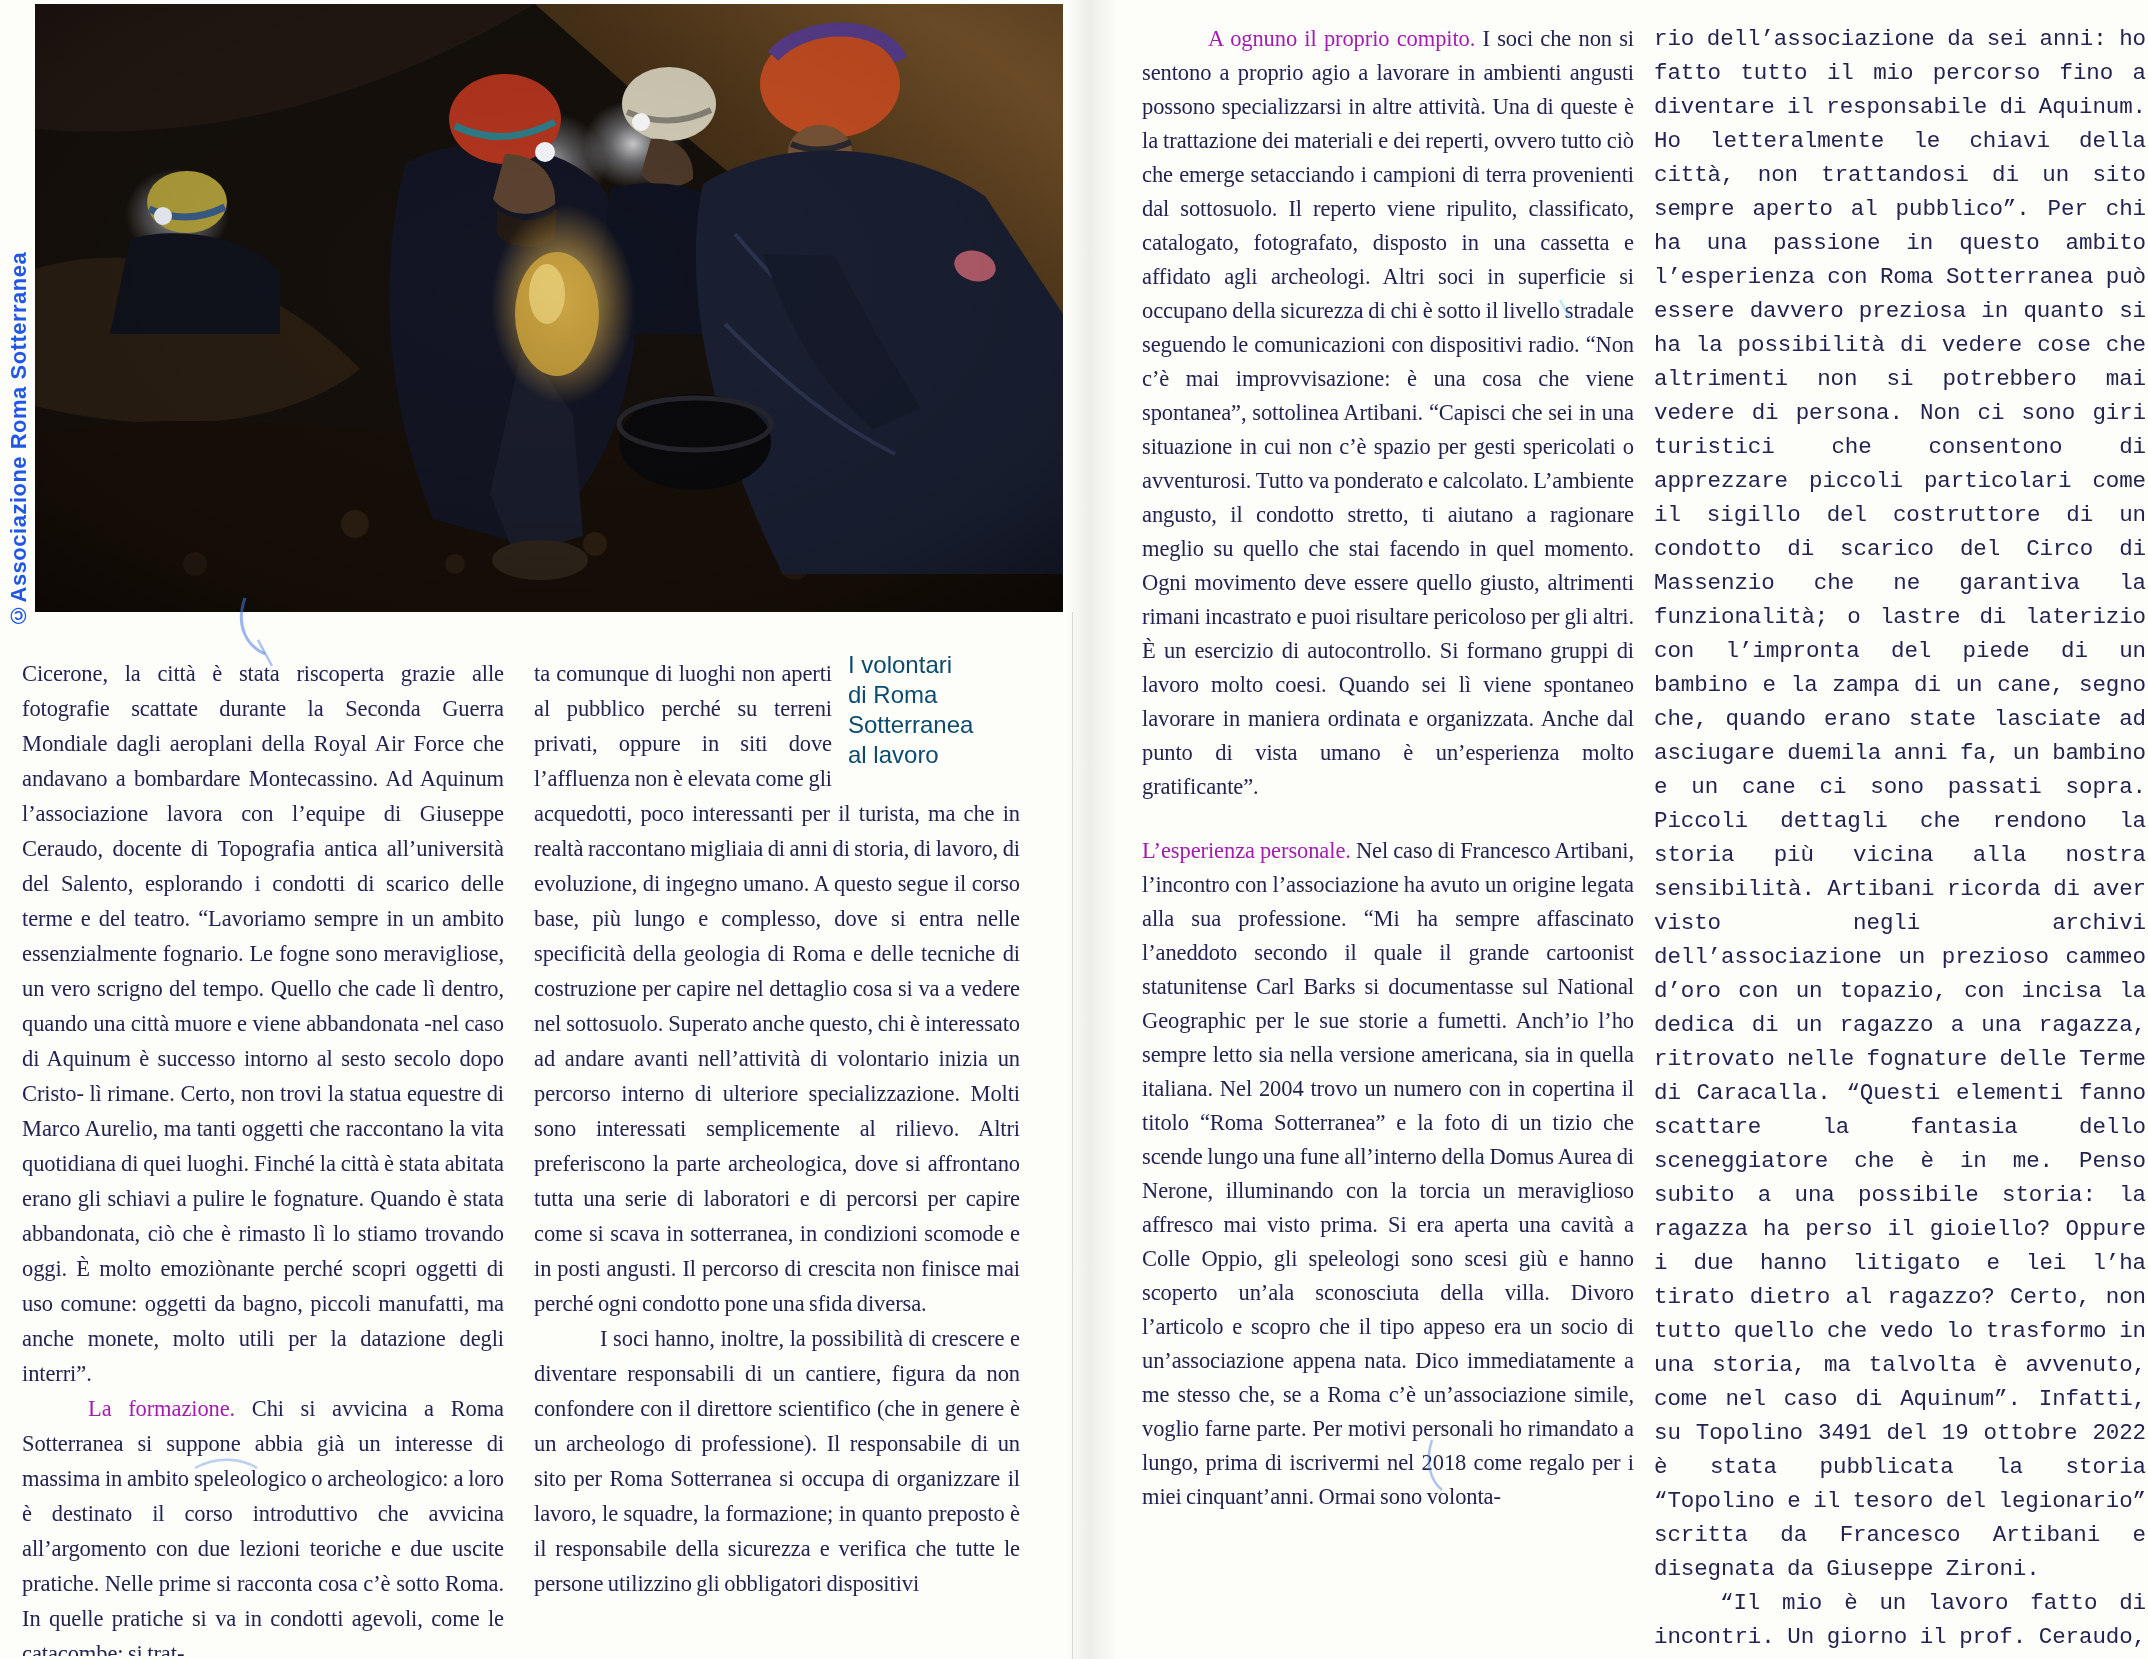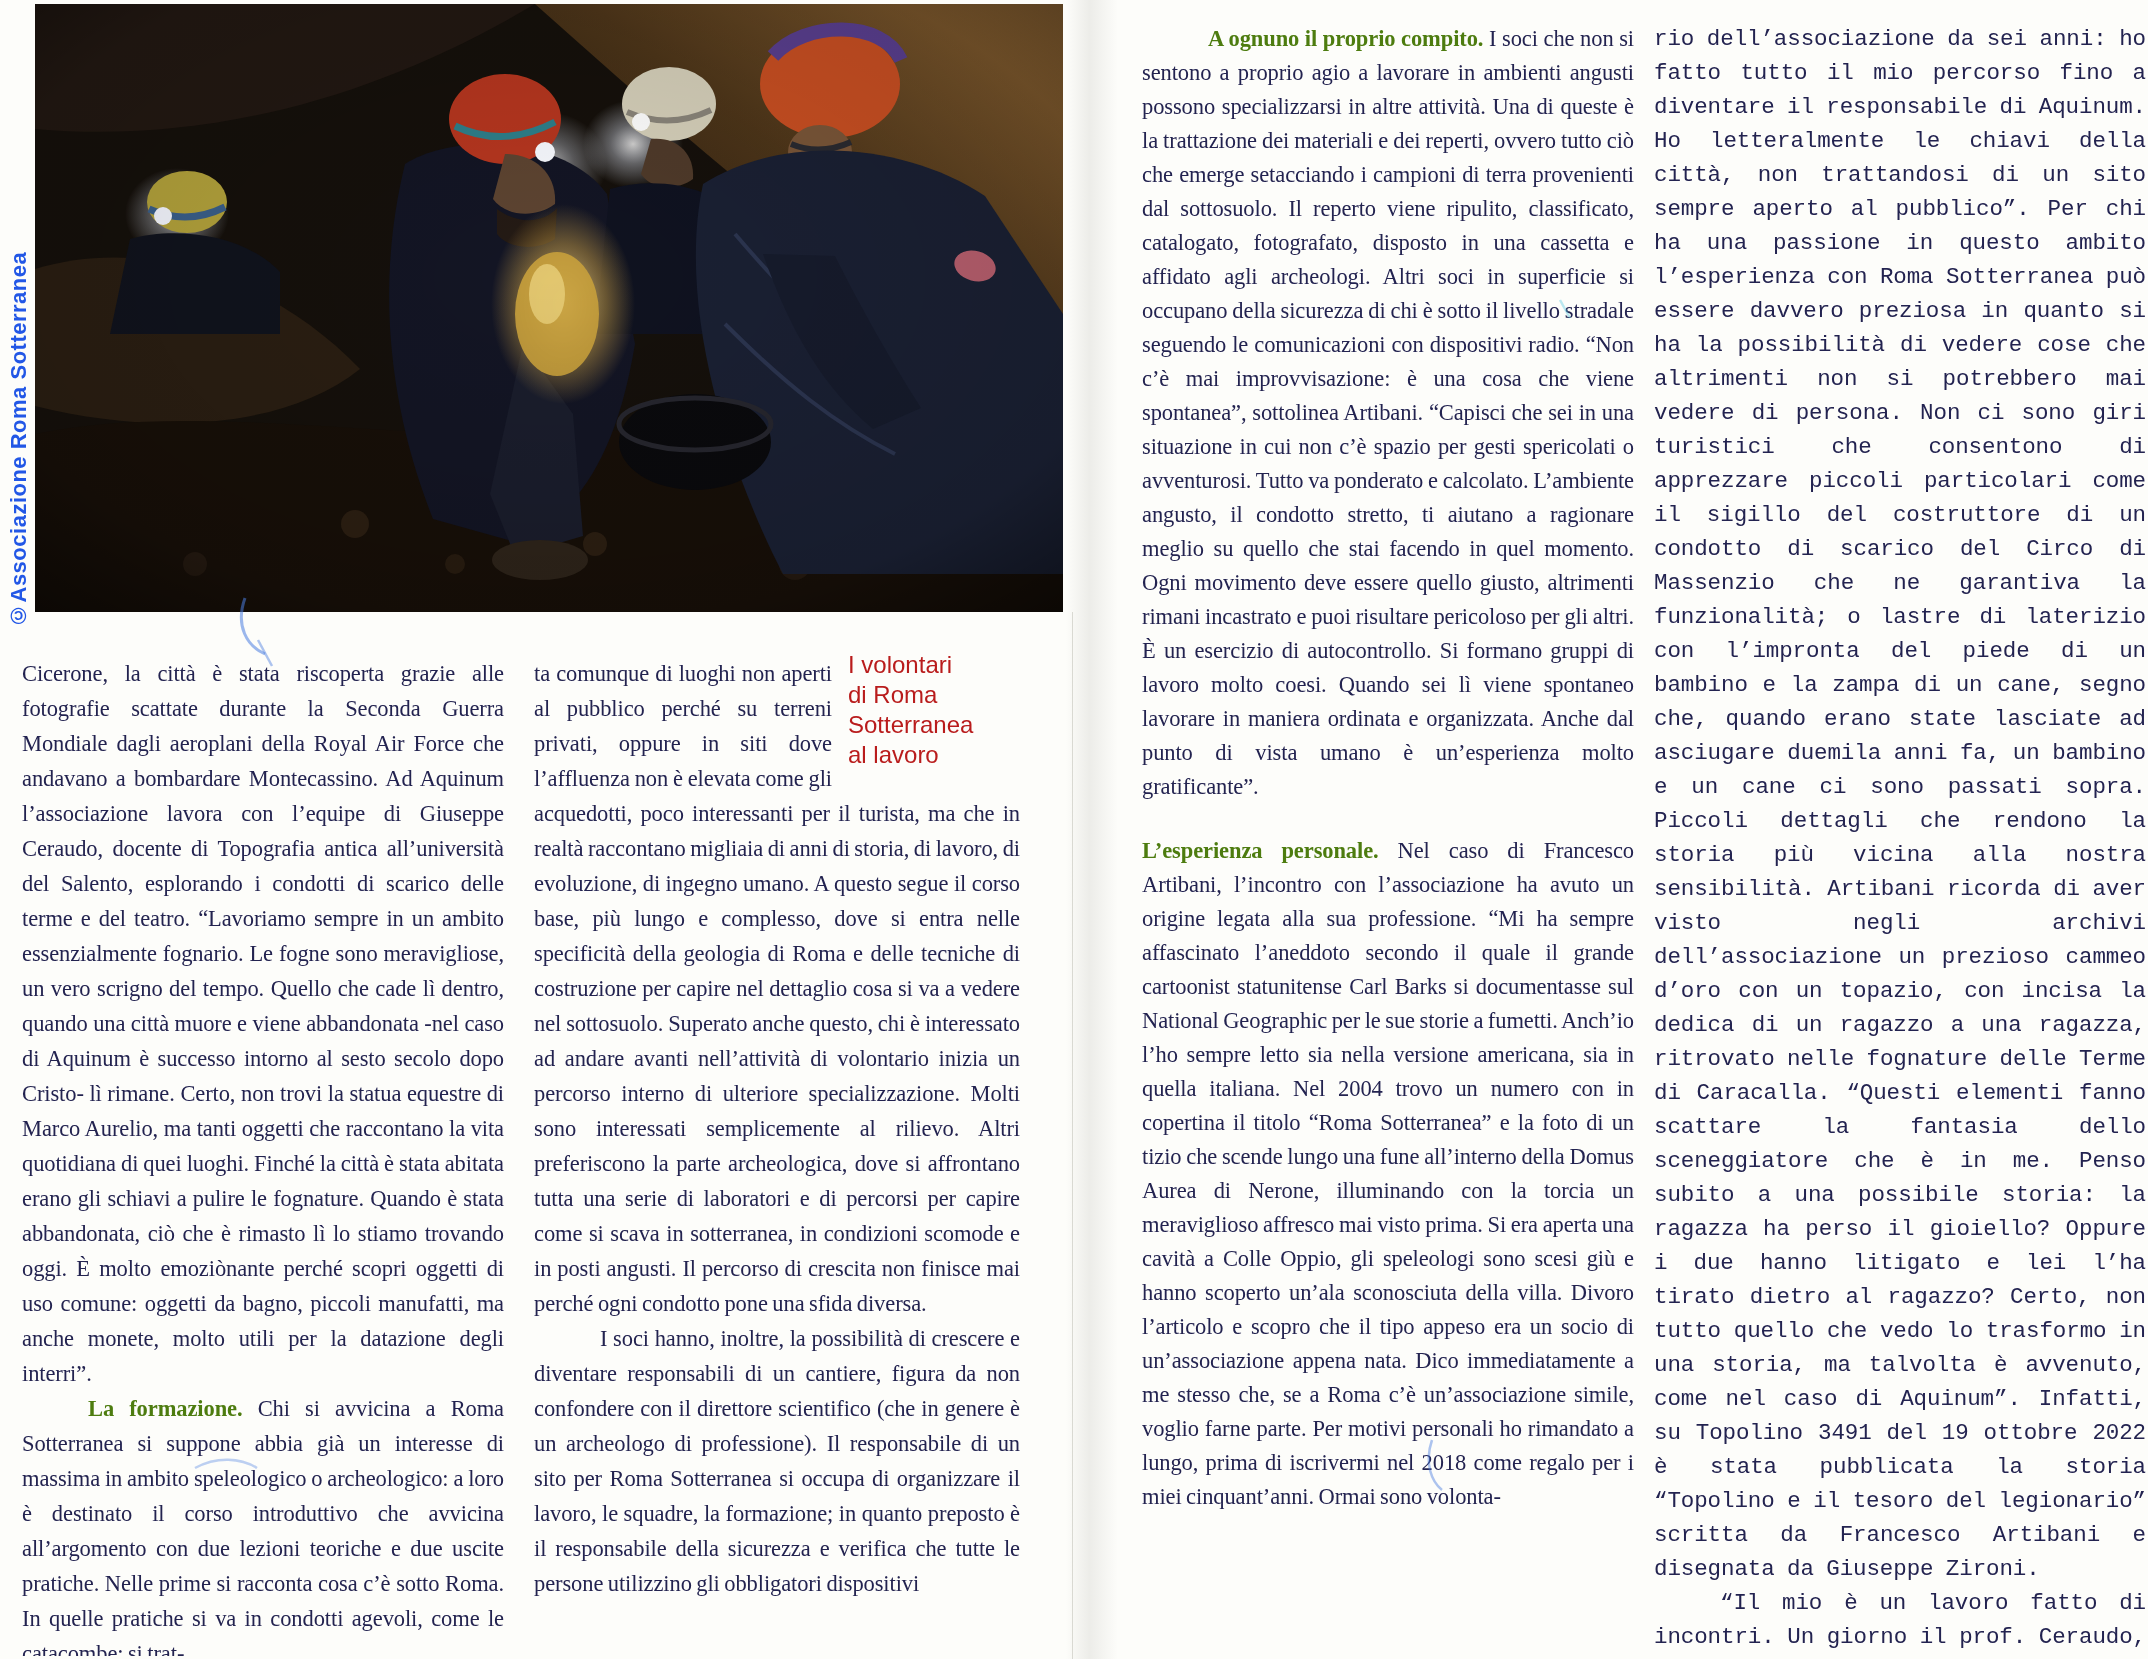--- a/index.html
+++ b/index.html
@@ -34,25 +34,25 @@
   }
   .leftpage{line-height:35px;}
   .rightpage{line-height:34px;}
   .col1{left:22px;top:656px;width:482px;height:1000px;}
   .col2{left:534px;top:656px;width:486px;height:1000px;}
   .col3{left:1142px;top:22px;width:492px;height:1634px;}
   .col4{left:1654px;top:22px;width:492px;height:1634px;font-family:Liberation Mono, monospace;}
   .para{margin:0;}
   .indent{text-indent:66px;}
   .gap{margin-top:30px;}
-  .lead{color:#4d7c0f;font-weight:bold;}
+  .lead{color:#a21caf;font-weight:normal;}
   .caption{
     float:right;width:172px;margin:-6px 0 12px 16px;
     font-family:"Liberation Sans","DejaVu Sans",sans-serif;
-    font-size:24px;line-height:30px;color:#b91c1c;
+    font-size:24px;line-height:30px;color:#0c4a6e;
     white-space:pre-line;text-align:left;word-spacing:0;letter-spacing:0;
   }
   .endmark{display:inline-block;width:25px;height:26px;vertical-align:-4px;margin-left:8px;}
   .penmarks{position:absolute;left:0;top:0;pointer-events:none;}
 </style>
 </head>
 <body>
 
 <figure class="photo">
   <svg width="1028" height="608" viewBox="0 0 1028 608">

